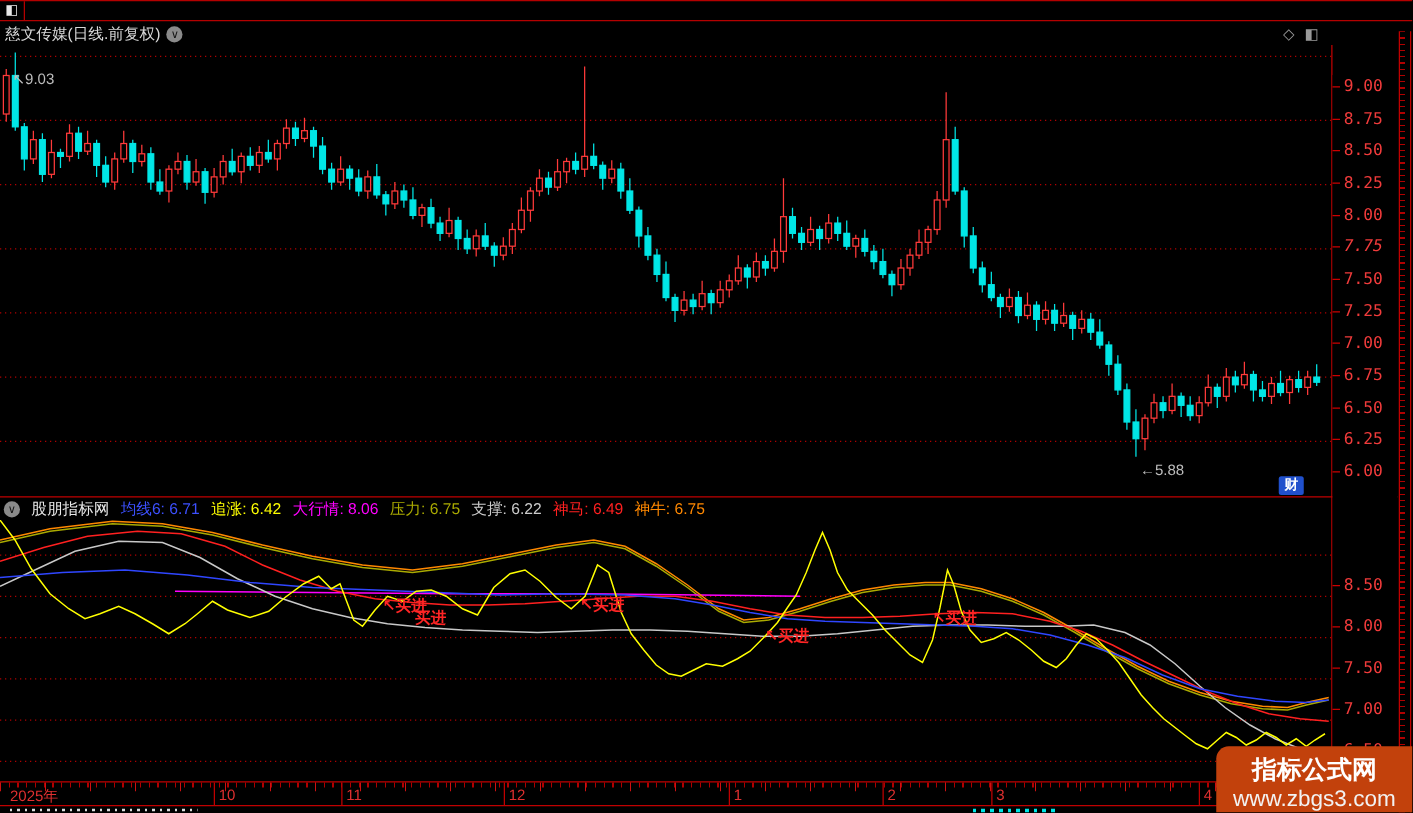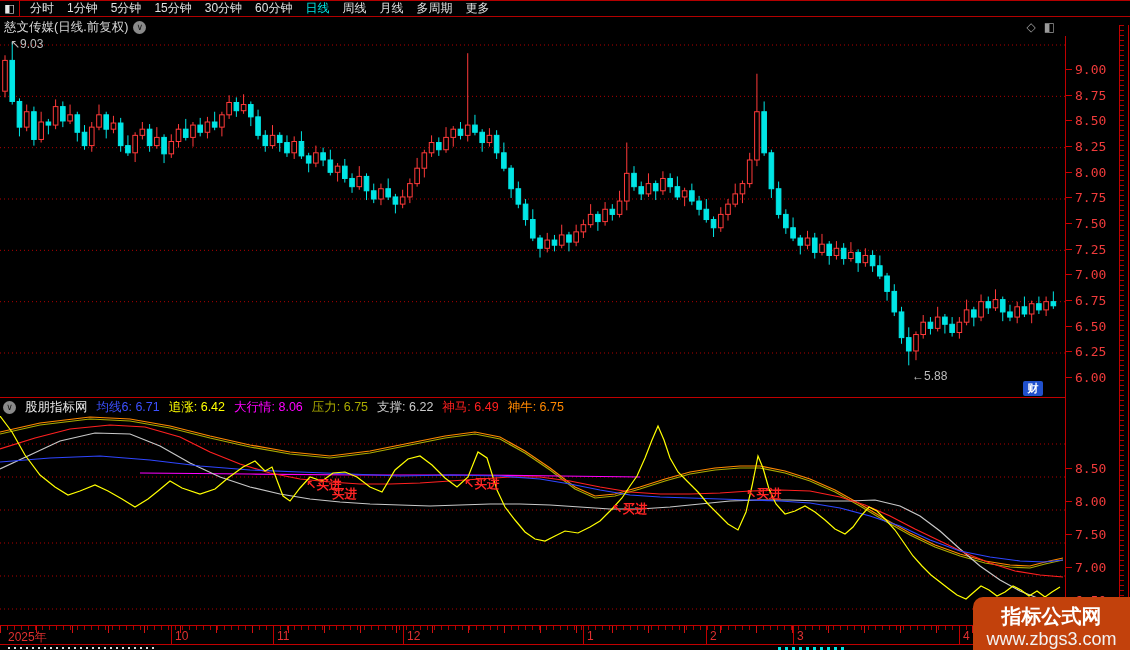--- a/index.html
+++ b/index.html
@@ -82,33 +82,20 @@
   .wm1{color:#fff;font-size:20px;font-weight:bold;line-height:24px;}
   .wm2{color:#f2f2f2;font-size:18px;line-height:22px;}
 </style>
 </head>
 <body>
 
 <div id="app">
 
   <div class="toolbar">
     <div class="win-box">◧</div>
-    <div class="periods" id="periods">
-        <span class="p">分时</span>
-        <span class="p">1分钟</span>
-        <span class="p">5分钟</span>
-        <span class="p">15分钟</span>
-        <span class="p">30分钟</span>
-        <span class="p">60分钟</span>
-        <span class="p active">日线</span>
-        <span class="p">周线</span>
-        <span class="p">月线</span>
-        <span class="p">多周期</span>
-        <span class="p">更多</span>
-      </div>
     <div class="tb-spacer"></div>
   </div>
 
   <div class="title-row">
     <span class="title-txt">慈文传媒(日线.前复权)</span>
     <span class="circle-chevron">∨</span>
     <span class="title-icons"><span>◇</span><span>◧</span></span>
   </div>
 
   <svg id="mainsvg" width="1065" height="361" viewBox="0 36 1065 361">
@@ -405,21 +392,21 @@
       <rect x="1022.1300000000001" y="306.8085" width="4.6" height="7.186900000000037" fill="#00e6e6" stroke="#00e6e6" stroke-width="1"></rect>
       <line x1="1031.66" x2="1031.66" y1="300.64829999999995" y2="323.2357" stroke="#ff3a3a" stroke-width="1"></line>
       <rect x="1029.3600000000001" y="303.72839999999997" width="4.6" height="10.267000000000053" fill="#000" stroke="#ff3a3a" stroke-width="1"></rect>
       <line x1="1038.89" x2="1038.89" y1="296.5414999999999" y2="313.9954" stroke="#00e6e6" stroke-width="1"></line>
       <rect x="1036.5900000000001" y="303.72839999999997" width="4.6" height="6.160200000000032" fill="#00e6e6" stroke="#00e6e6" stroke-width="1"></rect>
       <line x1="1046.1200000000001" x2="1046.1200000000001" y1="296.54150000000004" y2="316.04879999999997" stroke="#ff3a3a" stroke-width="1"></line>
       <rect x="1043.8200000000002" y="301.675" width="4.6" height="8.213599999999985" fill="#000" stroke="#ff3a3a" stroke-width="1"></rect>
       <line x1="1053.3500000000001" x2="1053.3500000000001" y1="291.408" y2="308.86190000000005" stroke="#00e6e6" stroke-width="1"></line>
       <rect x="1051.0500000000002" y="301.675" width="4.6" height="4.106800000000021" fill="#00e6e6" stroke="#00e6e6" stroke-width="1"></rect>
     </svg>
-  <div class="float-lab" style="left:10px;top:37px;">↖9.03</div>
+  <div class="float-lab" style="left:10px;top:56px;">↖9.03</div>
   <div class="float-lab" style="left:912px;top:369px;">←5.88</div>
   <div class="cai-badge">财</div>
 
   <div class="divider"></div>
 
   <div class="ind-header">
     <span class="circle-chevron" style="margin-left:3px;">∨</span>
     <span class="ind-src">股朋指标网</span>
     <span id="indFields"><span class="ind-field" style="color: rgb(60, 80, 255); margin-right: 9px;">均线6: 6.71</span><span class="ind-field" style="color: rgb(255, 255, 0); margin-right: 9px;">追涨: 6.42</span><span class="ind-field" style="color: rgb(255, 0, 255); margin-right: 9px;">大行情: 8.06</span><span class="ind-field" style="color: rgb(170, 170, 0); margin-right: 9px;">压力: 6.75</span><span class="ind-field" style="color: rgb(204, 204, 204); margin-right: 9px;">支撑: 6.22</span><span class="ind-field" style="color: rgb(255, 32, 32); margin-right: 9px;">神马: 6.49</span><span class="ind-field" style="color: rgb(255, 136, 0); margin-right: 9px;">神牛: 6.75</span></span>
   </div>
@@ -452,21 +439,21 @@
       <div class="ylab" style="top:2px;">9.00</div>
       <div class="ytick" style="top:9px;"></div>
       <div class="ylab" style="top:27.667500000000004px;">8.75</div>
       <div class="ytick" style="top:34.667500000000004px;"></div>
       <div class="ylab" style="top:53.33500000000001px;">8.50</div>
       <div class="ytick" style="top:60.33500000000001px;"></div>
       <div class="ylab" style="top:79.0025px;">8.25</div>
       <div class="ytick" style="top:86.0025px;"></div>
       <div class="ylab" style="top:104.67000000000002px;">8.00</div>
       <div class="ytick" style="top:111.67000000000002px;"></div>
-      <div class="ylab" style="top:130.3375px;">7.75</div>
+      <div class="ylab" style="top:130.3375px;font-style:italic;">7.75</div>
       <div class="ytick" style="top:137.3375px;"></div>
       <div class="ylab" style="top:156.005px;">7.50</div>
       <div class="ytick" style="top:163.005px;"></div>
       <div class="ylab" style="top:181.6725px;">7.25</div>
       <div class="ytick" style="top:188.6725px;"></div>
       <div class="ylab" style="top:207.34px;">7.00</div>
       <div class="ytick" style="top:214.34px;"></div>
       <div class="ylab" style="top:233.0075px;">6.75</div>
       <div class="ytick" style="top:240.0075px;"></div>
       <div class="ylab" style="top:258.675px;">6.50</div>

